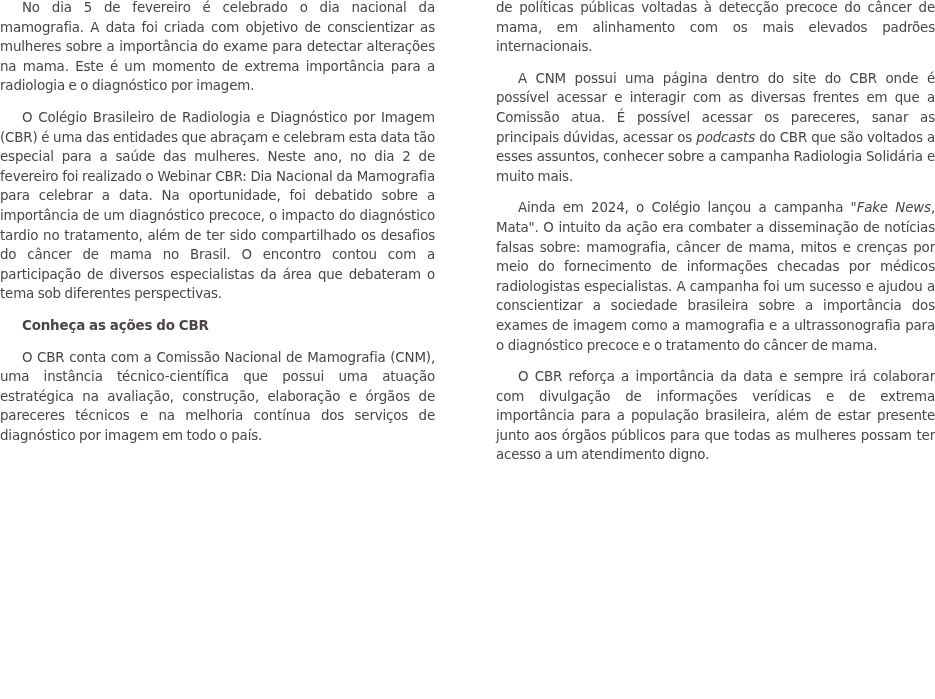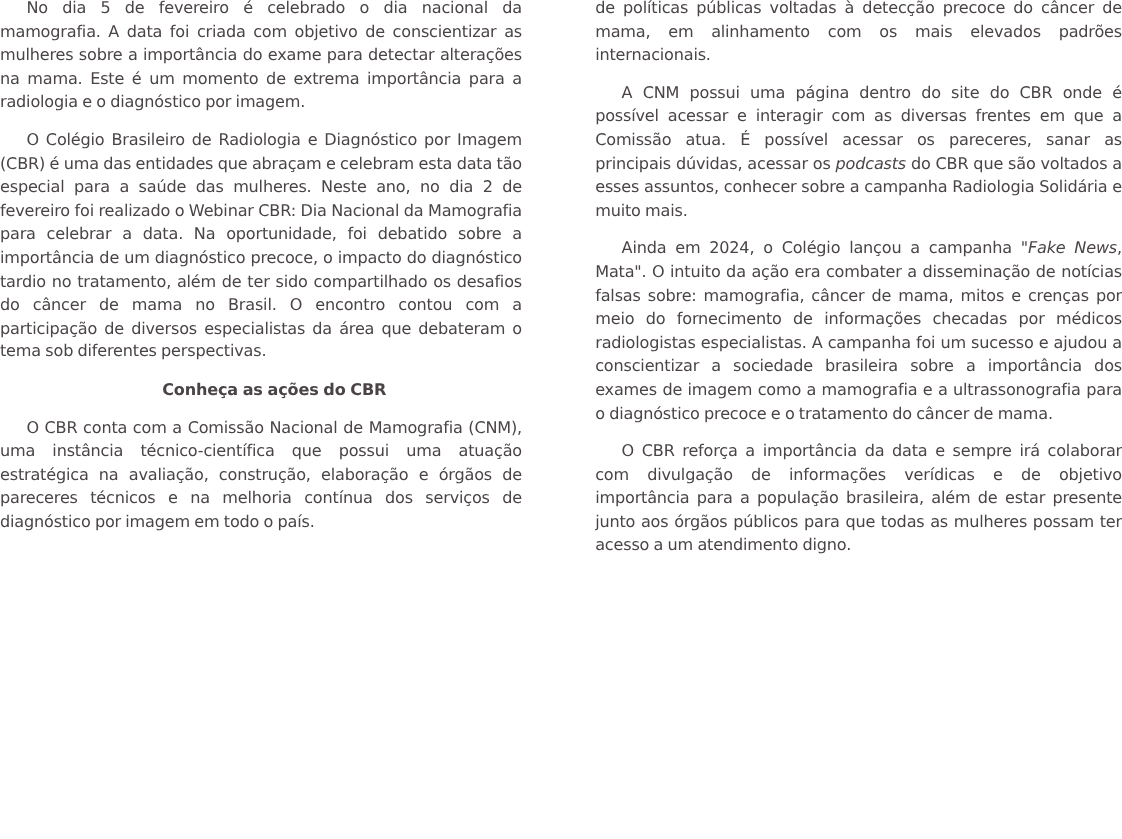--- a/index.html
+++ b/index.html
@@ -23,34 +23,34 @@
       font-size: 13.4px;
       line-height: 19.6px;
       text-align: justify;
       text-indent: 22px;
       letter-spacing: -0.15px;
       word-spacing: -0.5px;
     }
     p.cont { text-indent: 0; }
     .heading {
       font-weight: bold;
-      text-align: center;
+      text-align: left;
     }
     em { font-style: italic; margin-top: 16px; }
   </style>
 </head>
 <body>
 
 <div class="page">
   <div class="col col-left">
     <p>No dia 5 de fevereiro é celebrado o dia nacional da mamografia. A data foi criada com objetivo de conscientizar as mulheres sobre a importância do exame para detectar alterações na mama. Este é um momento de extrema importância para a radiologia e o diagnóstico por imagem.</p>
     <p>O Colégio Brasileiro de Radiologia e Diagnóstico por Imagem (CBR) é uma das entidades que abraçam e celebram esta data tão especial para a saúde das mulheres. Neste ano, no dia 2 de fevereiro foi realizado o Webinar CBR: Dia Nacional da Mamografia para celebrar a data. Na oportunidade, foi debatido sobre a importância de um diagnóstico precoce, o impacto do diagnóstico tardio no tratamento, além de ter sido compartilhado os desafios do câncer de mama no Brasil. O encontro contou com a participação de diversos especialistas da área que debateram o tema sob diferentes perspectivas.</p>
     <p class="heading">Conheça as ações do CBR</p>
     <p>O CBR conta com a Comissão Nacional de Mamografia (CNM), uma instância técnico-científica que possui uma atuação estratégica na avaliação, construção, elaboração e órgãos de pareceres técnicos e na melhoria contínua dos serviços de diagnóstico por imagem em todo o país.</p>
   </div>
 
   <div class="col col-right">
     <p class="cont">de políticas públicas voltadas à detecção precoce do câncer de mama, em alinhamento com os mais elevados padrões internacionais.</p>
     <p><span>A CNM possui uma página dentro do site do CBR onde é possível acessar e interagir com as diversas frentes em que a Comissão atua. É possível acessar os pareceres, sanar as principais dúvidas, acessar os </span><em>podcasts</em><span> do CBR que são voltados a esses assuntos, conhecer sobre a campanha Radiologia Solidária e muito mais.</span></p>
     <p><span>Ainda em 2024, o Colégio lançou a campanha "</span><em>Fake News</em><span>, Mata". O intuito da ação era combater a disseminação de notícias falsas sobre: mamografia, câncer de mama, mitos e crenças por meio do fornecimento de informações checadas por médicos radiologistas especialistas. A campanha foi um sucesso e ajudou a conscientizar a sociedade brasileira sobre a importância dos exames de imagem como a mamografia e a ultrassonografia para o diagnóstico precoce e o tratamento do câncer de mama.</span></p>
-    <p>O CBR reforça a importância da data e sempre irá colaborar com divulgação de informações verídicas e de objetivo importância para a população brasileira, além de estar presente junto aos órgãos públicos para que todas as mulheres possam ter acesso a um atendimento digno.</p>
+    <p>O CBR reforça a importância da data e sempre irá colaborar com divulgação de informações verídicas e de extrema importância para a população brasileira, além de estar presente junto aos órgãos públicos para que todas as mulheres possam ter acesso a um atendimento digno.</p>
   </div>
 </div>
 
 </body></html>

